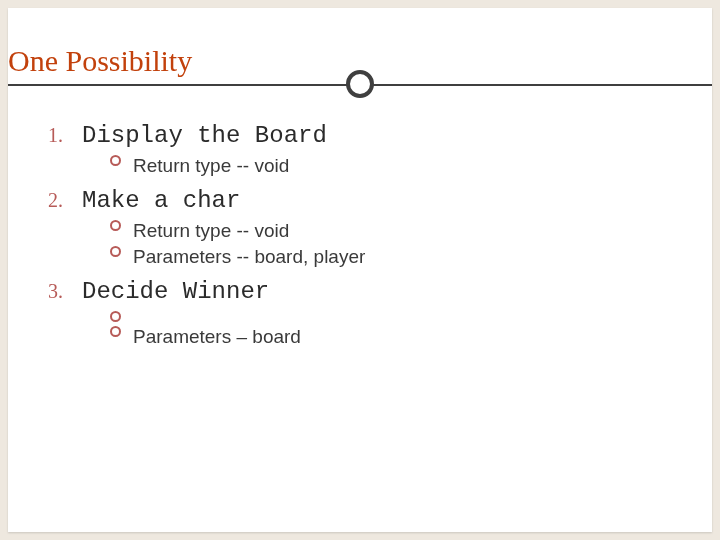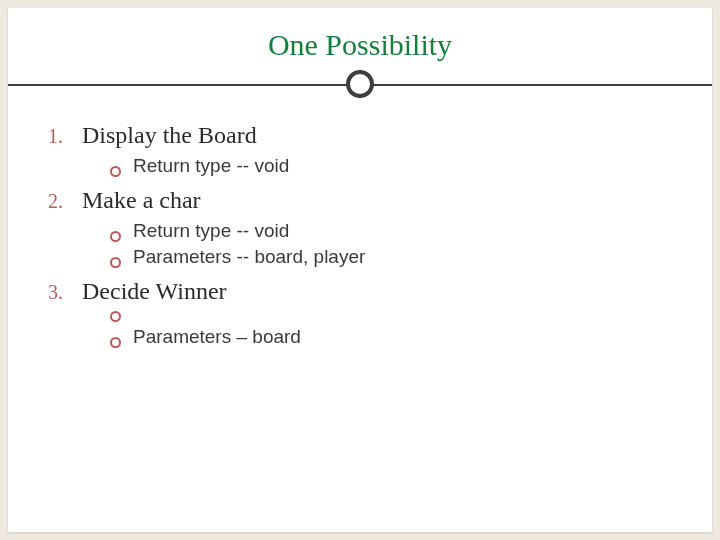--- a/index.html
+++ b/index.html
@@ -14,23 +14,23 @@
     top: 8px; left: 8px; right: 8px; bottom: 8px;
     background: #ffffff;
     box-shadow: 0 1px 2px rgba(0,0,0,0.15);
   }
   .title-area {
     position: relative;
     height: 100px;
   }
   .title {
     font-size: 30px;
-    color: #15803d;
-    text-align: center;
-    padding-top: 20px;
+    color: #c2410c;
+    text-align: left;
+    padding-top: 36px;
     font-weight: normal;
     font-family: Georgia, 'Times New Roman', serif;
   }
   .hr-wrap {
     position: absolute;
     left: 0; right: 0;
     bottom: 10px;
     height: 28px;
   }
   .hr-line {
@@ -60,31 +60,31 @@
     margin-top: 6px;
   }
   .num {
     font-family: 'Times New Roman', Times, serif;
     font-size: 20px;
     color: #b75b58;
     width: 34px;
     flex-shrink: 0;
   }
   .heading-text {
-    font-family: Liberation Serif, serif;
+    font-family: Liberation Mono, monospace;
     font-size: 24px;
     color: #2b2b2b;
   }
   .subs {
     margin-left: 62px;
     margin-bottom: 10px;
   }
   .sub {
     display: flex;
-    align-items: flex-end;
+    align-items: flex-start;
     margin-bottom: 4px;
   }
   .ring {
     width: 11px; height: 11px;
     border: 2px solid #b75b58;
     border-radius: 50%;
     margin-right: 12px;
     flex-shrink: 0;
     background: transparent;
   }

